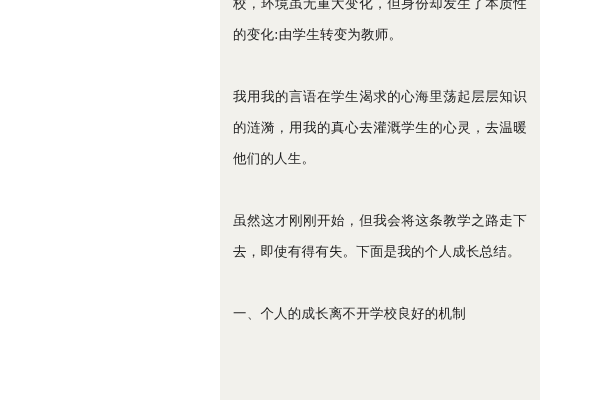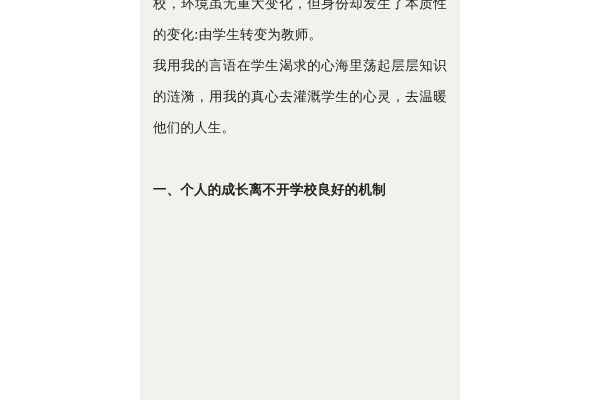--- a/index.html
+++ b/index.html
@@ -8,25 +8,25 @@
   }
   body {
     width: 600px;
     height: 400px;
     background: #ffffff;
     font-family: "DejaVu Sans", "Liberation Sans", sans-serif;
     overflow: hidden;
   }
   .page {
     position: relative;
-    width: 600px;
+    width: 540px;
     height: 400px;
     background: #ffffff;
     display: flex;
-    justify-content: center;
+    justify-content: flex-end;
   }
   .sheet {
     position: relative;
     width: 320px;
     height: 400px;
     background: #f2f1ec;
     box-sizing: border-box;
     padding: 0 13px;
     overflow: hidden;
   }
@@ -38,38 +38,40 @@
     line-height: 31px;
     letter-spacing: 0.2px;
     text-align: justify;
     text-justify: inter-character;
   }
   .para {
     margin: 0;
     padding: 0;
   }
   .para + .para {
+    margin-top: 31px;
   }
   .heading {
     margin: 0;
     font-size: 13.5px;
-    font-weight: bold;
+    font-weight: normal;
     line-height: 31px;
     letter-spacing: 0.2px;
   }
   .spacer-sm {
     height: 31px;
   }
 </style>
 </head>
 <body>
 
 <div class="page">
   <div class="sheet">
     <div class="doc-body">
       <p class="para">校，环境虽无重大变化，但身份却发生了本质性的变化:由学生转变为教师。</p>
       <p class="para">我用我的言语在学生渴求的心海里荡起层层知识的涟漪，用我的真心去灌溉学生的心灵，去温暖他们的人生。</p>
+      <p class="para">虽然这才刚刚开始，但我会将这条教学之路走下去，即使有得有失。下面是我的个人成长总结。</p>
       <div class="spacer-sm"></div>
       <h2 class="heading">一、个人的成长离不开学校良好的机制</h2>
       <div class="spacer-sm"></div>
     </div>
   </div>
 </div>
 
 </body></html>

